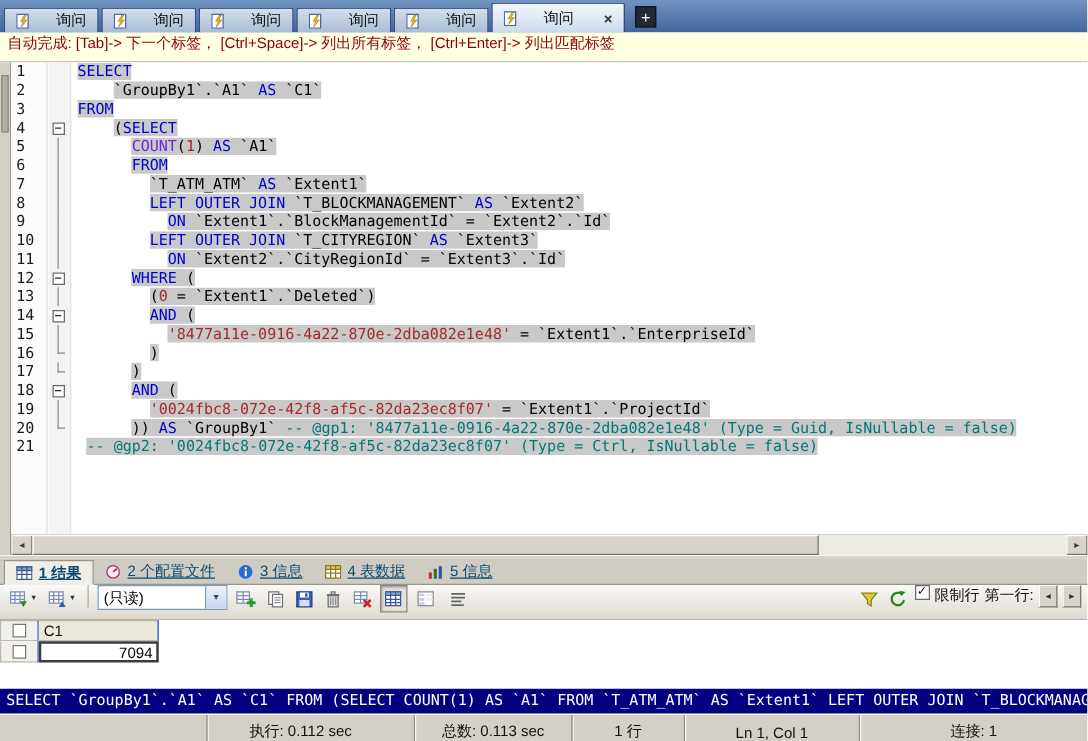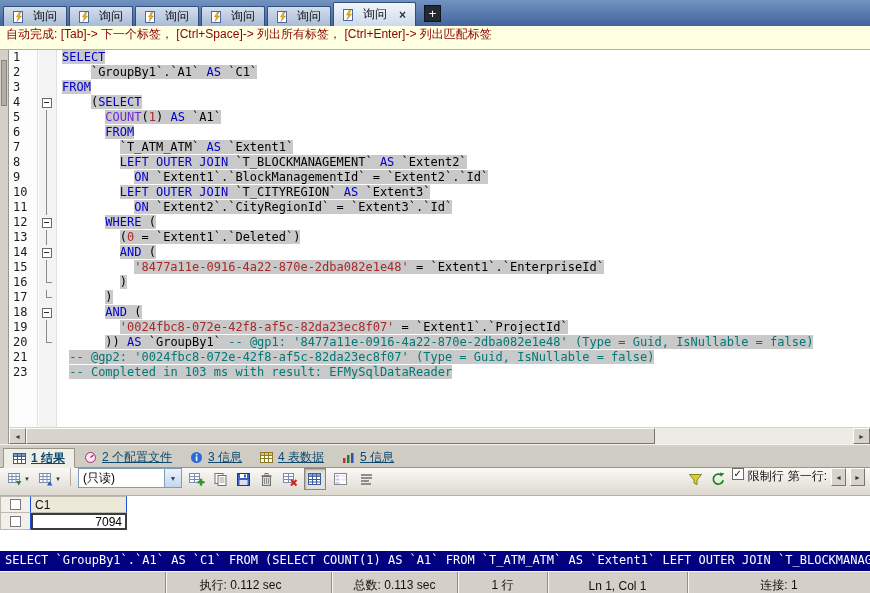--- a/index.html
+++ b/index.html
@@ -3,21 +3,21 @@
 <meta charset="utf-8">
 <style>
   *{margin:0;padding:0;box-sizing:border-box;}
   html,body{width:870px;height:593px;overflow:hidden;}
   body{font-family:"Liberation Sans",sans-serif;font-size:12px;background:#fff;color:#000;}
   .app{width:870px;height:593px;display:flex;flex-direction:column;background:#fff;}
 
   
   .tabbar{height:26px;flex:none;background:linear-gradient(180deg,#7292c0,#42659c);display:flex;align-items:flex-end;padding-left:3px;}
   .tabs{display:flex;align-items:flex-end;}
-  .qtab{height:20px;display:flex;align-items:center;gap:9px;padding:0 9px;margin-right:2px;background:linear-gradient(#d4deec,#a9bcd6);border:1px solid #2f4f7c;border-bottom:none;border-radius:2px 2px 0 0;white-space:nowrap;cursor:default;}
+  .qtab{height:20px;display:flex;align-items:center;gap:21px;padding:0 9px;margin-right:2px;background:linear-gradient(#d4deec,#a9bcd6);border:1px solid #2f4f7c;border-bottom:none;border-radius:2px 2px 0 0;white-space:nowrap;cursor:default;}
   .qtab.active{height:24px;background:linear-gradient(#f2f6fb,#cddaec);}
   .tlbl{font-size:12px;color:#0a0a0a;}
   .ticon{display:flex;align-items:center;}
   .tclose{color:#333;font-size:12px;font-weight:bold;margin-left:3px;line-height:10px;}
   .newtab{width:17px;height:17px;margin:0 0 4px 6px;background:#232933;color:#fff;border:1px solid #10141a;font-size:13px;line-height:13px;text-align:center;padding:0;font-family:"Liberation Sans",sans-serif;}
 
   
   .hintbar{height:24px;flex:none;background:#ffffe1;border-bottom:1px solid #b2b2a0;color:#8b0000;line-height:17px;padding-left:6px;white-space:nowrap;overflow:hidden;}
 
   
@@ -180,22 +180,21 @@
             <div class="line"><span class="ln">11</span><span class="fold v"></span><span class="src">          <span class="hl"><span class="kw">ON</span><span class="id"> `Extent2`.`CityRegionId` = `Extent3`.`Id`</span></span></span></div>
             <div class="line"><span class="ln">12</span><span class="fold box"></span><span class="src">      <span class="hl"><span class="kw">WHERE</span><span class="id"> (</span></span></span></div>
             <div class="line"><span class="ln">13</span><span class="fold v"></span><span class="src">        <span class="hl"><span class="id">(</span><span class="num">0</span><span class="id"> = `Extent1`.`Deleted`)</span></span></span></div>
             <div class="line"><span class="ln">14</span><span class="fold box"></span><span class="src">        <span class="hl"><span class="kw">AND</span><span class="id"> (</span></span></span></div>
             <div class="line"><span class="ln">15</span><span class="fold v"></span><span class="src">          <span class="hl"><span class="str">'8477a11e-0916-4a22-870e-2dba082e1e48'</span><span class="id"> = `Extent1`.`EnterpriseId`</span></span></span></div>
             <div class="line"><span class="ln">16</span><span class="fold end"></span><span class="src">        <span class="hl"><span class="id">)</span></span></span></div>
             <div class="line"><span class="ln">17</span><span class="fold end"></span><span class="src">      <span class="hl"><span class="id">)</span></span></span></div>
             <div class="line"><span class="ln">18</span><span class="fold box"></span><span class="src">      <span class="hl"><span class="kw">AND</span><span class="id"> (</span></span></span></div>
             <div class="line"><span class="ln">19</span><span class="fold v"></span><span class="src">        <span class="hl"><span class="str">'0024fbc8-072e-42f8-af5c-82da23ec8f07'</span><span class="id"> = `Extent1`.`ProjectId`</span></span></span></div>
             <div class="line"><span class="ln">20</span><span class="fold end"></span><span class="src">      <span class="hl"><span class="id">)) </span><span class="kw">AS</span><span class="id"> `GroupBy1` </span><span class="cm">-- @gp1: '8477a11e-0916-4a22-870e-2dba082e1e48' (Type = Guid, IsNullable = false)</span></span></span></div>
-            <div class="line"><span class="ln">21</span><span class="fold"></span><span class="src"> <span class="hl"><span class="cm">-- @gp2: '0024fbc8-072e-42f8-af5c-82da23ec8f07' (Type = Guid, IsNullable = false)</span></span></span></div>
-            <div class="line"><span class="ln">23</span><span class="fold"></span><span class="src"> <span class="hl"><span class="cm">-- Completed in 103 ms with result: EFMySqlDataReader</span></span></span></div>
+            <div class="line"><span class="ln">21</span><span class="fold"></span><span class="src"> <span class="hl"><span class="cm">-- @gp2: '0024fbc8-072e-42f8-af5c-82da23ec8f07' (Type = Ctrl, IsNullable = false)</span></span></span></div>
           </div>
       </div>
       <div class="hscroll">
         <div class="sbtn">◄</div>
         <div class="strack">
           <div class="sthumb2"></div>
         </div>
         <div class="sbtn">►</div>
       </div>
     </div>

